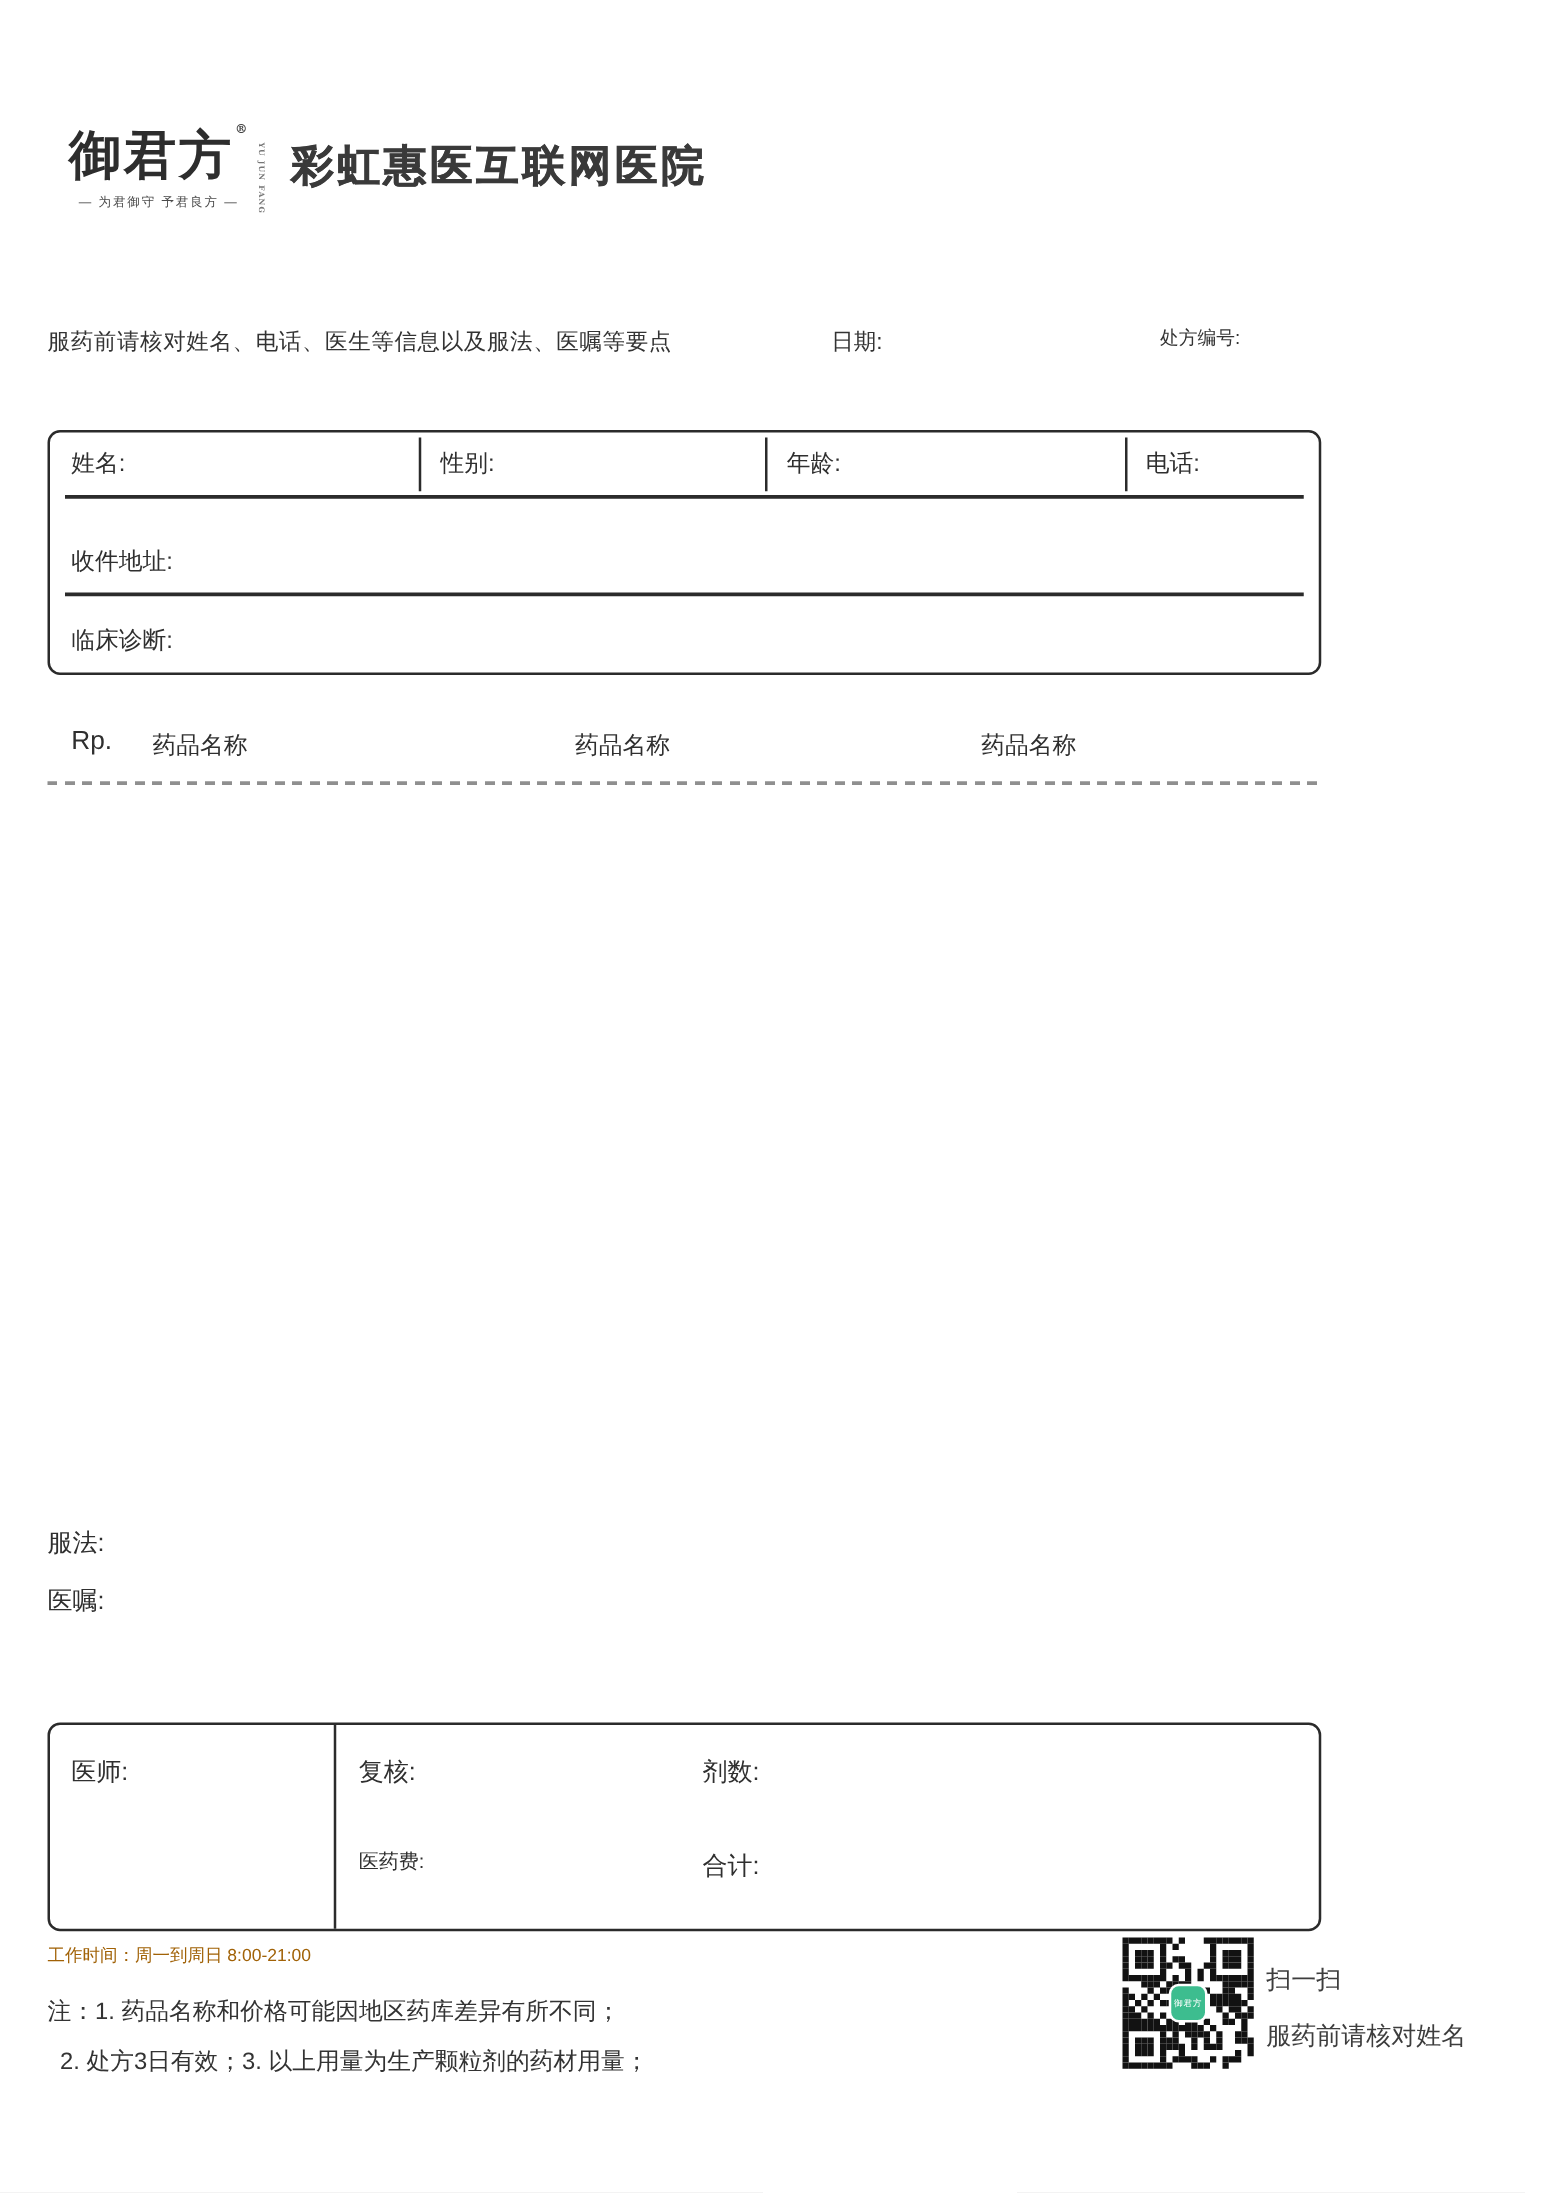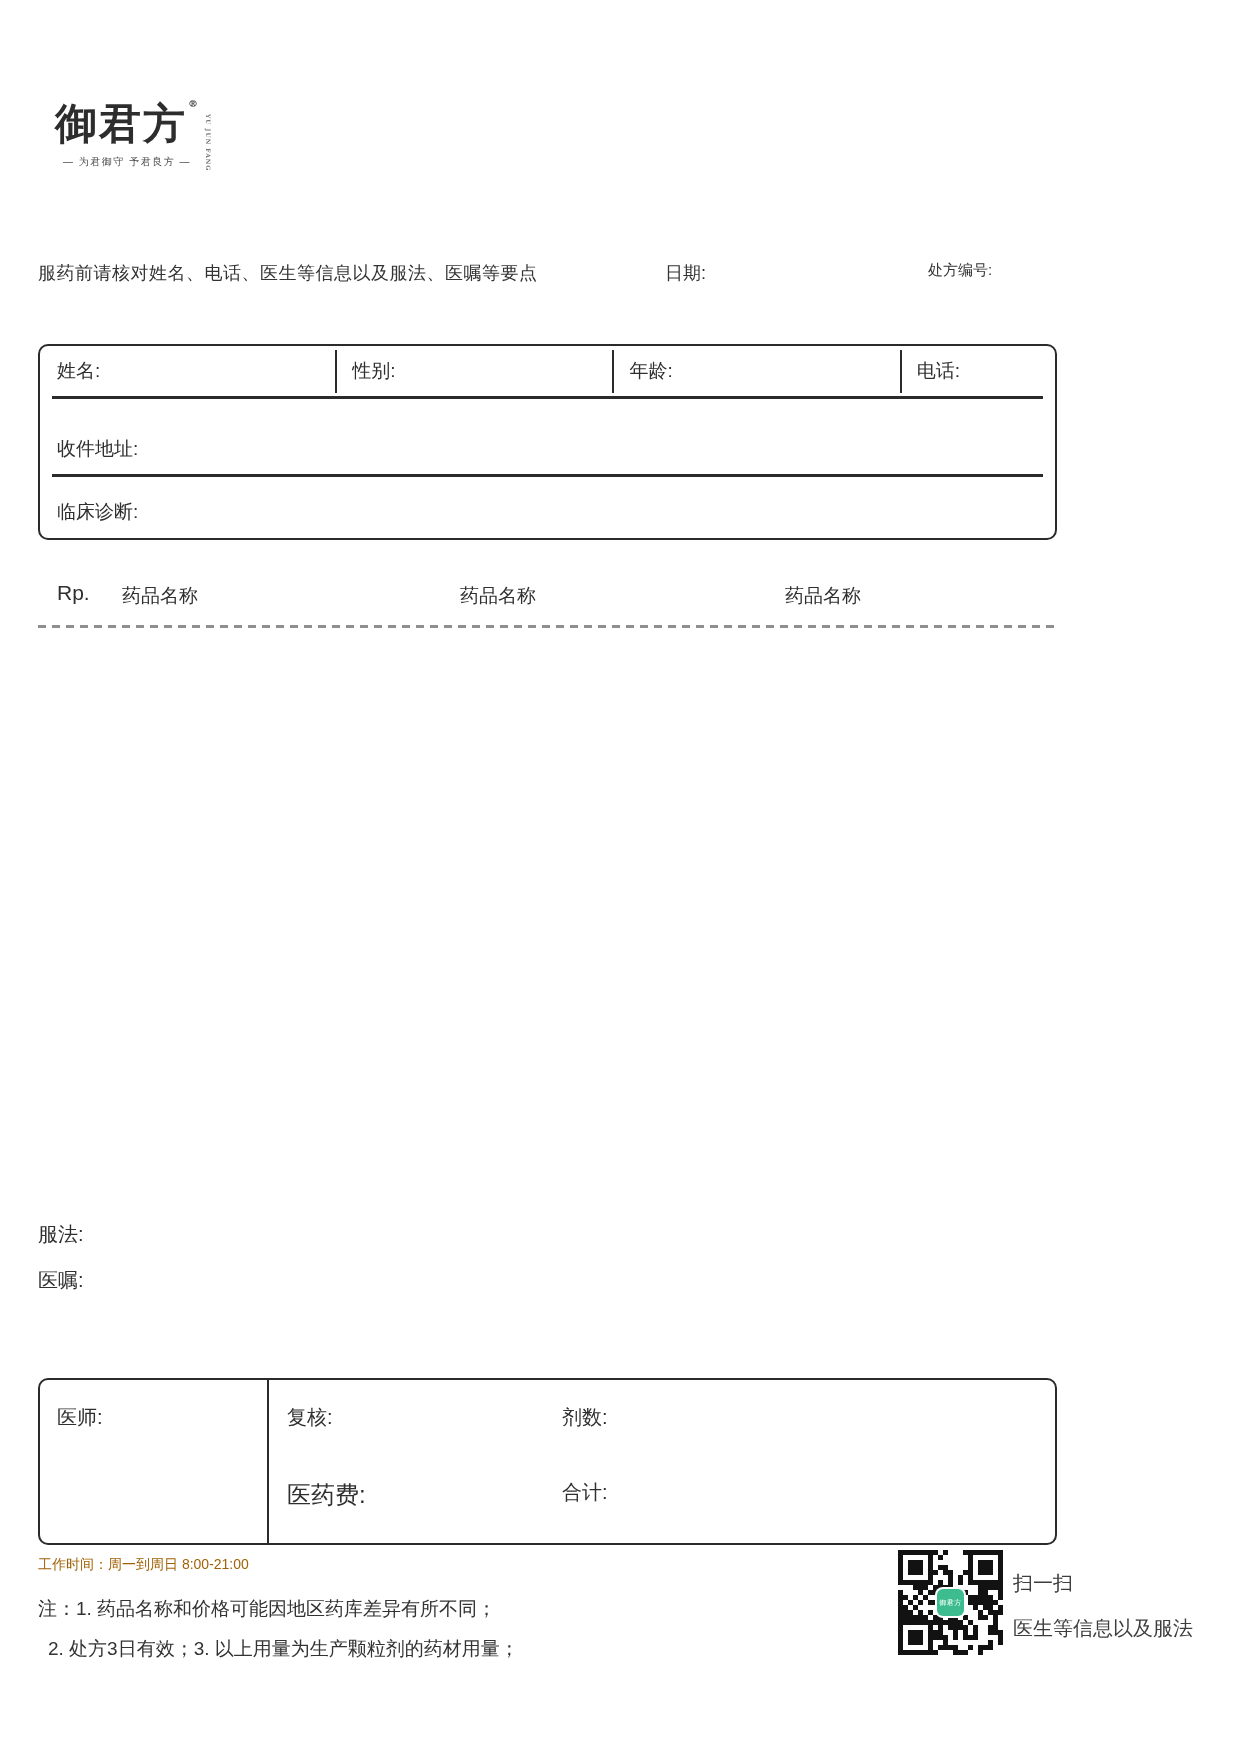--- a/index.html
+++ b/index.html
@@ -99,21 +99,21 @@
     position: absolute; left: 38px; top: 1330px;
     width: 1019px; height: 167px;
     border: 2.5px solid #2b2b2b;
     border-radius: 10px;
     margin-top: 48px;
   }
   .s-vdiv { position: absolute; left: 227px; top: 0; bottom: 0; width: 2px; background: #2b2b2b; }
   .s-doctor { position: absolute; left: 17px;  top: 24px; font-size: 20px; color: #2f2f2f; }
   .s-review { position: absolute; left: 247px; top: 24px; font-size: 20px; color: #2f2f2f; }
   .s-doses  { position: absolute; left: 522px; top: 24px; font-size: 20px; color: #2f2f2f; }
-  .s-fee    { position: absolute; left: 247px; top: 99px; font-size: 24px; color: #2f2f2f; }
+  .s-fee    { position: absolute; left: 247px; top: 99px; font-size: 16px; color: #2f2f2f; }
   .s-total  { position: absolute; left: 522px; top: 99px; font-size: 20px; color: #2f2f2f; }
 
   
   .work-hours { position: absolute; left: 38px; top: 1556px; font-size: 14px; color: #a16207; }
   .note-1     { position: absolute; left: 38px; top: 1596px; font-size: 19px; color: #333; }
   .note-2     { position: absolute; left: 48px; top: 1636px; font-size: 19px; color: #333; }
 
   .qr {
     position: absolute; left: 898px; top: 1550px;
     width: 105px; height: 105px;
@@ -139,20 +139,21 @@
 <body>
 
 <div class="page">
 
   <div class="logo-wrap">
     <div class="logo-name"><span>御君方</span><sup class="logo-reg">®</sup>
       <div class="logo-vertical">YU JUN FANG</div>
     </div>
     <div class="logo-tagline">— 为君御守 予君良方 —</div>
   </div>
+  <div class="hospital-title">彩虹惠医互联网医院</div>
 
   <div class="check-hint">服药前请核对姓名、电话、医生等信息以及服法、医嘱等要点</div>
   <div class="date-label">日期:</div>
   <div class="rxno-label">处方编号:</div>
 
   <div class="patient-box">
     <div class="p-row1">
       <div class="p-cell c1">
         <span>姓名:</span>
       </div>
@@ -637,15 +638,15 @@
       <div class="qm"></div>
       <div></div>
       <div></div>
       <div></div>
       <div></div>
     </div>
   <div class="qr-badge">
     <span>御君方</span>
   </div>
   <div class="scan-title">扫一扫</div>
-  <div class="scan-subtitle">医生等信息以及服法</div>
+  <div class="scan-subtitle">服药前请核对姓名</div>
 
 </div>
 
 </body></html>

